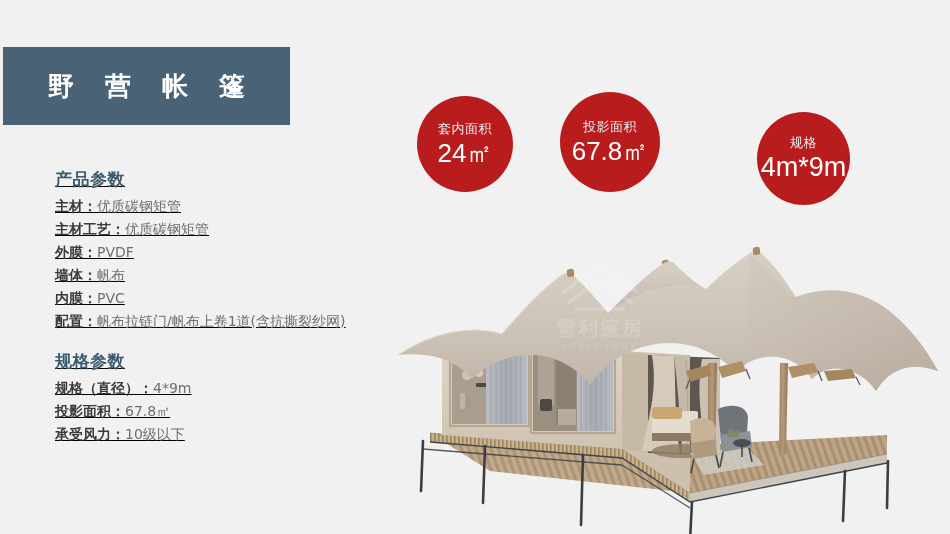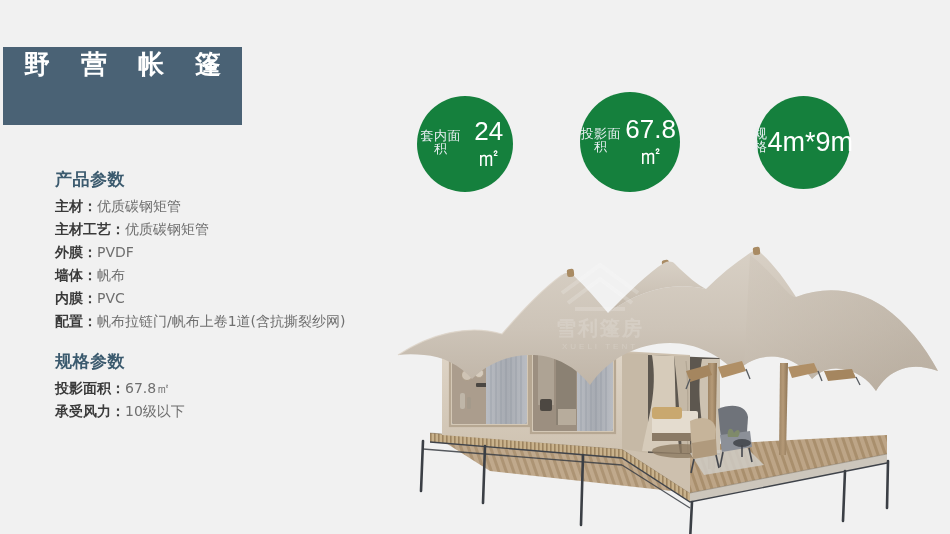--- a/index.html
+++ b/index.html
@@ -7,64 +7,64 @@
   body{
     width:950px;height:534px;overflow:hidden;
     background:#f1f1f1;
     font-family:"Liberation Sans","DejaVu Sans",sans-serif;
     position:relative;
   }
   #page{position:absolute;inset:0;background:#f1f1f1;}
 
   
   .title-banner{
-    position:absolute;left:3px;top:47px;width:239px;height:78px;
+    position:absolute;left:3px;top:47px;width:287px;height:78px;
     background:#4a6275;
-    display:flex;align-items:flex-start;justify-content:center;
+    display:flex;align-items:center;justify-content:center;
   }
   .title-banner .title-text{
     color:#ffffff;font-size:26px;font-weight:bold;
     letter-spacing:11px;text-indent:11px;
     font-family:"DejaVu Sans","Liberation Sans",sans-serif;
     white-space:nowrap;
   }
 
   
   .spec-col{position:absolute;left:0px;top:168px;width:390px;}
-  .spec-group{margin-bottom:6px;}
+  .spec-group{margin-bottom:6px;text-decoration:underline;}
   .spec-heading{
     color:#3b5a6e;font-size:17px;font-weight:bold;
     margin:0 0 6px 55px;letter-spacing:.5px;
     font-family:"DejaVu Sans","Liberation Sans",sans-serif;
   }
   .spec-row{
     margin:0 0 5px 55px;font-size:14px;line-height:18px;white-space:nowrap;
     font-family:"DejaVu Sans","Liberation Sans",sans-serif;
   }
   .spec-label{color:#3a3a3a;font-weight:bold;}
   .spec-value{color:#6f6f6f;font-weight:normal;}
   .group-gap{height:14px;}
 
   
   .circle{
-    position:absolute;border-radius:50%;background:#15803d;
-    display:flex;flex-direction:row;align-items:center;justify-content:center;
+    position:absolute;border-radius:50%;background:#b91c1c;
+    display:flex;flex-direction:column;align-items:center;justify-content:center;
     color:#ffffff;text-align:center;line-height:1;
   }
   .circle .c-label{
     font-size:13px;font-weight:normal;margin-bottom:5px;letter-spacing:.5px;
     font-family:"DejaVu Sans","Liberation Sans",sans-serif;color:#e8eef2;
   }
   .circle .c-value{
     font-size:25px;font-weight:normal;letter-spacing:0px;
     font-family:"Liberation Sans","DejaVu Sans",sans-serif;color:#ffffff;
   }
   #circle-1{left:417px;top:96px;width:96px;height:96px;}
-  #circle-2{left:580px;top:92px;width:100px;height:100px;align-items:center;}
-  #circle-3{left:757px;top:96px;width:93px;height:93px;}
+  #circle-2{left:560px;top:92px;width:100px;height:100px;align-items:center;}
+  #circle-3{left:757px;top:112px;width:93px;height:93px;}
   #circle-3 .c-value{font-size:27px;}
   #circle-1 .c-value{font-size:26px;}
   #circle-2 .c-value{font-size:26px;}
 
   
   #tent-wrap{position:absolute;left:390px;top:203px;width:560px;height:338px;}
   #tent-svg{display:block;width:560px;height:338px;}
 </style>
 </head>
 <body>
@@ -98,20 +98,23 @@
       <div class="spec-row">
         <span class="spec-label">配置：</span><span class="spec-value">帆布拉链门/帆布上卷1道(含抗撕裂纱网)</span>
       </div>
     </div>
 
     <div class="group-gap"></div>
 
     <div class="spec-group">
       <div class="spec-heading">规格参数</div>
 
+      <div class="spec-row">
+        <span class="spec-label">规格（直径）：</span><span class="spec-value">4*9m</span>
+      </div>
       <div class="spec-row">
         <span class="spec-label">投影面积：</span><span class="spec-value">67.8㎡</span>
       </div>
       <div class="spec-row">
         <span class="spec-label">承受风力：</span><span class="spec-value">10级以下</span>
       </div>
     </div>
   </div>
 
   <div class="circle" id="circle-1">

